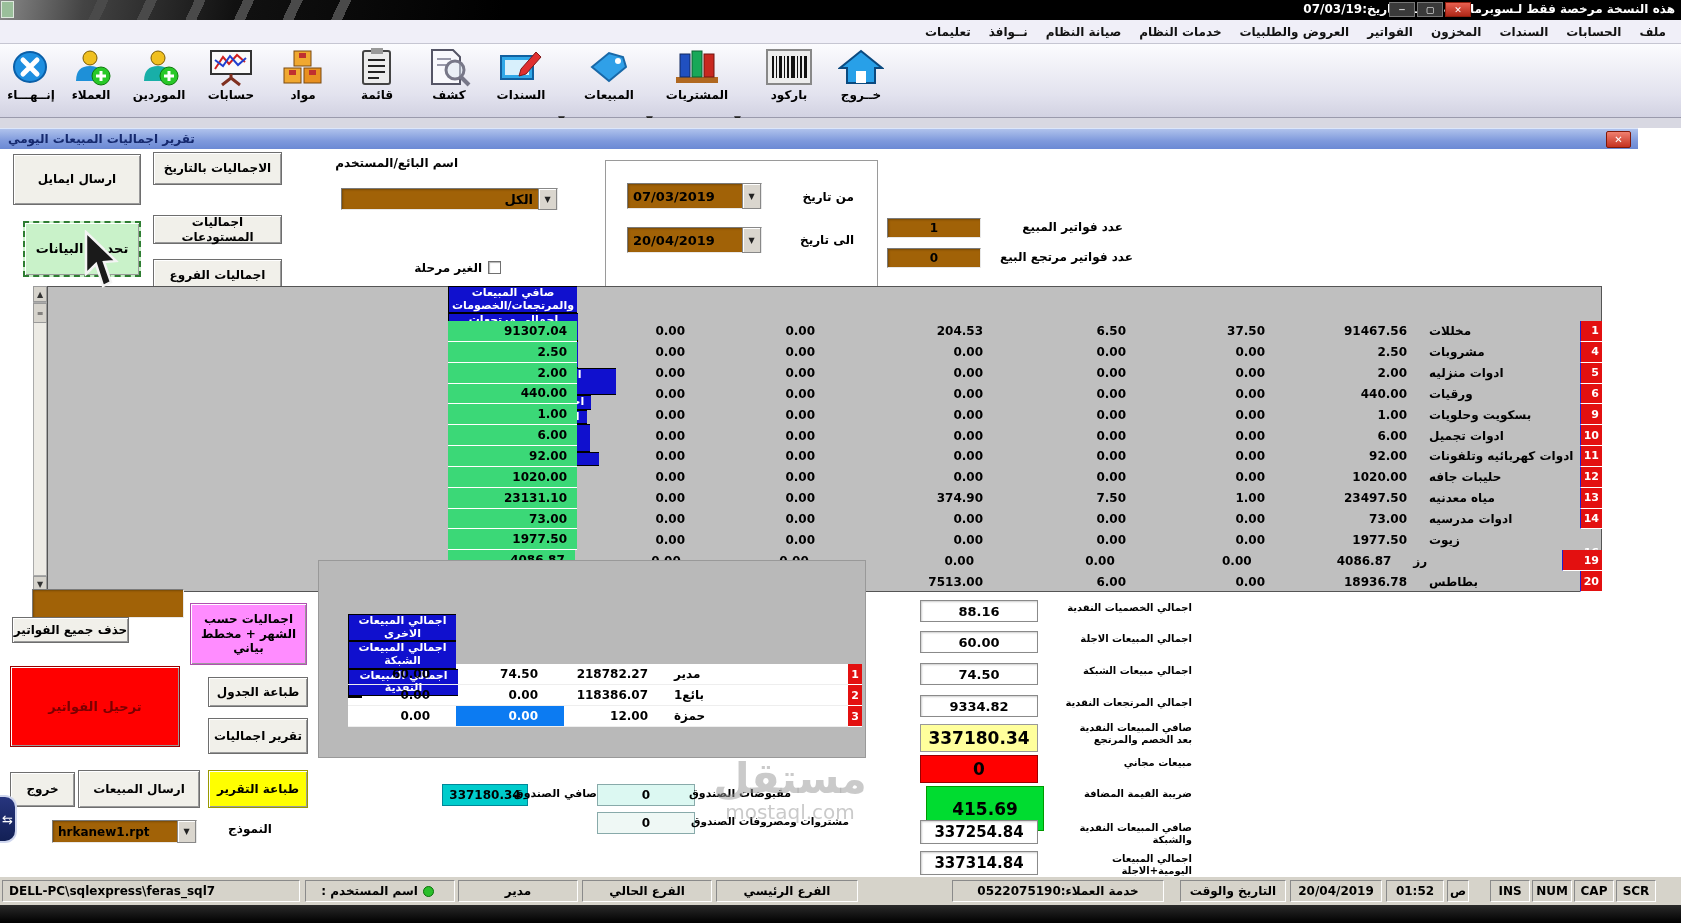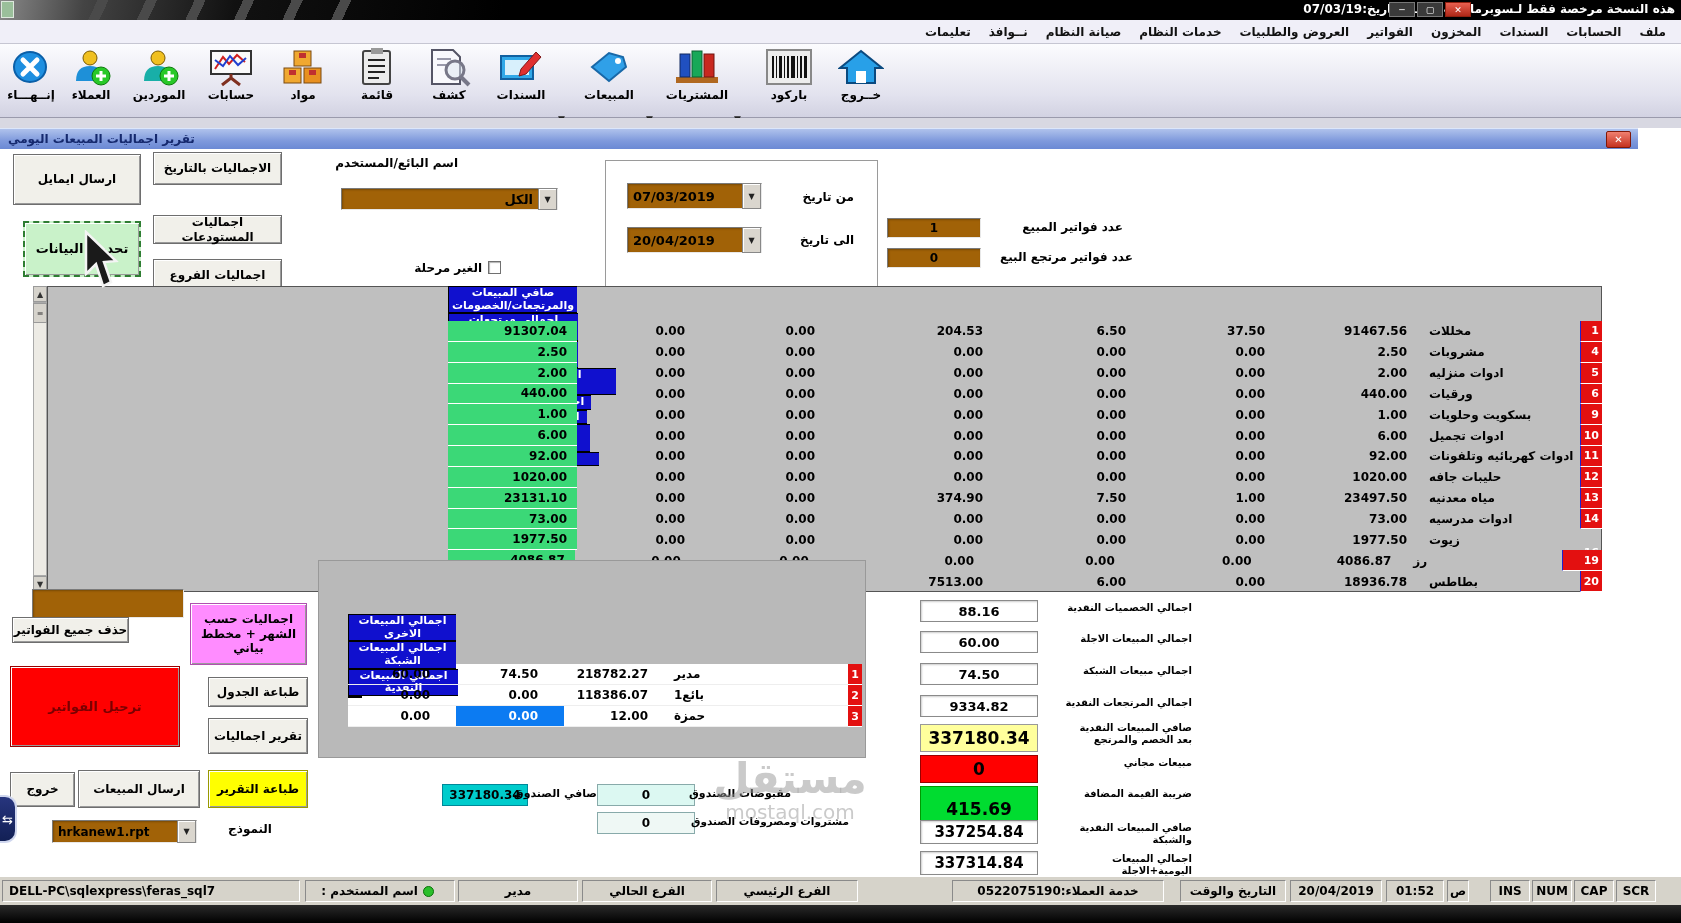--- a/index.html
+++ b/index.html
@@ -510,21 +510,21 @@
       <div class="slabel" style="top: 633px;">اجمالي المبيعات الاجلة</div>
       <div class="sv plain" style="top: 663px; height: 22px;">74.50</div>
       <div class="slabel" style="top: 665px;">اجمالي مبيعات الشبكة</div>
       <div class="sv plain" style="top: 695px; height: 22px;">9334.82</div>
       <div class="slabel" style="top: 697px;">اجمالي المرتجعات النقدية</div>
       <div class="sv yellow" style="top: 724px; height: 28px;">337180.34</div>
       <div class="slabel" style="top: 722px;">صافي المبيعات النقدية
 بعد الخصم والمرتجع</div>
       <div class="sv red" style="top: 755px; height: 28px;">0</div>
       <div class="slabel" style="top: 757px;">مبيعات مجاني</div>
-      <div class="sv green" style="top: 786px; height: 45px;">415.69</div>
+      <div class="sv green" style="top: 786px; height: 45px; margin-left: 6px;">415.69</div>
       <div class="slabel" style="top: 788px;">ضريبة القيمة المضافة</div>
       <div class="sv big" style="top: 820px; height: 24px;">337254.84</div>
       <div class="slabel" style="top: 822px;">صافي المبيعات النقدية والشبكة</div>
       <div class="sv big" style="top: 851px; height: 24px;">337314.84</div>
       <div class="slabel" style="top: 853px;">اجمالي المبيعات اليومية+الاجلة</div>
     </div>
 
   <div class="ab s"></div>
   <div class="abs" style="left:442px;top:784px;width:86px;height:22px;background:#00CCCC;border:1px solid #089;display:flex;align-items:center;justify-content:center;font-weight:700;font-size:12px;">337180.34</div>
   <div class="abs lbl ar" style="left:531px;top:787px;width:66px;font-size:11px;">صافي الصندوق</div>

